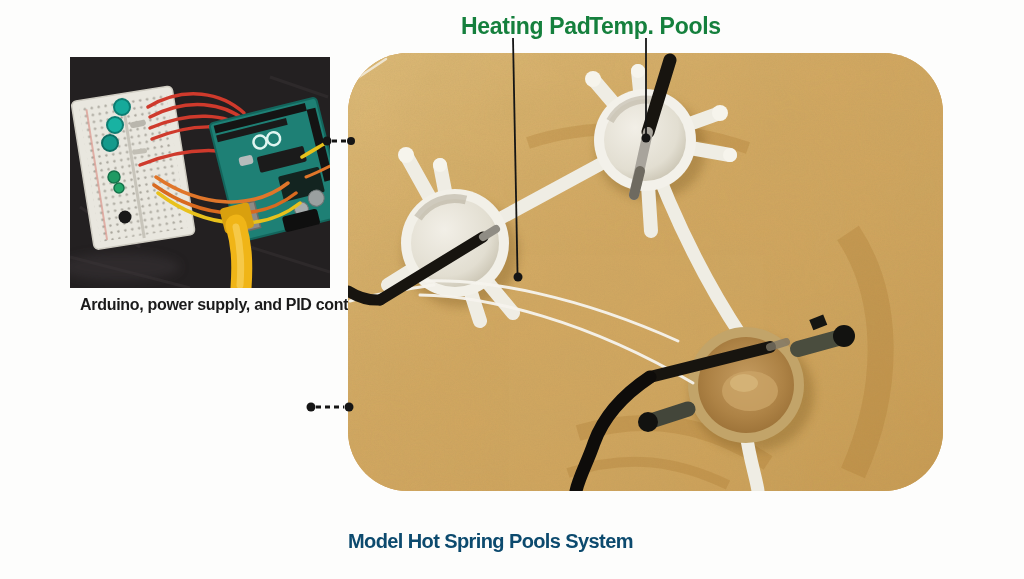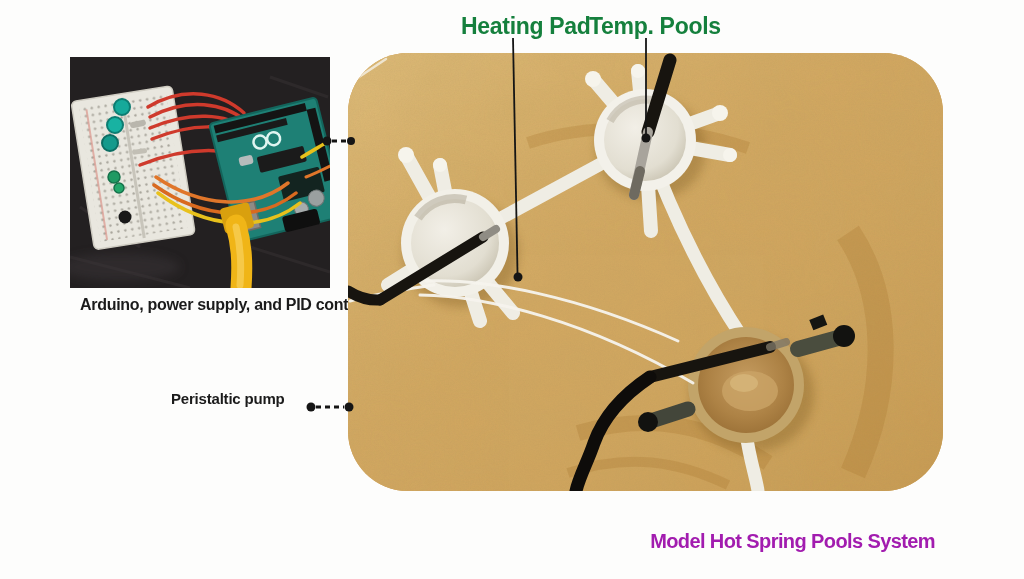--- a/index.html
+++ b/index.html
@@ -19,22 +19,22 @@
   #sand-photo{left:348px;top:53px;width:595px;height:438px;border-radius:60px;background:#d2a45c;}
   #arduino-caption{
     position:absolute;left:80px;top:294px;width:290px;
     font-weight:bold;font-size:16px;line-height:21px;letter-spacing:-0.3px;color:#1b1b1b;
   }
   #pump-label{
     position:absolute;left:171px;top:388px;
     font-weight:bold;font-size:15px;line-height:22px;letter-spacing:-0.2px;color:#1b1b1b;
   }
   #figure-caption{
-    position:absolute;left:340px;top:530px;width:595px;text-align:right;
-    font-weight:bold;font-size:20px;letter-spacing:-0.6px;color:#a21caf;
+    position:absolute;left:348px;top:530px;width:595px;text-align:left;
+    font-weight:bold;font-size:20px;letter-spacing:-0.6px;color:#0c4a6e;
   }
   #annotation-overlay{
     position:absolute;left:0;top:0;width:1024px;height:579px;
     pointer-events:none;z-index:20;
   }
   svg{display:block;}
 </style>
 </head>
 <body>
 
@@ -117,21 +117,20 @@
       <rect x="152" y="148" width="30" height="26" rx="4" transform="rotate(-14 167 161)" fill="#d9a00e"></rect>
       <path d="M166,168 C171,186 173,202 171,231" fill="none" stroke="#f0b517" stroke-width="21" stroke-linecap="round"></path>
       <path d="M166,170 C170,186 172,202 170,228" fill="none" stroke="#f8d15e" stroke-width="7" stroke-linecap="round" opacity="0.7"></path>
     </g>
   </svg>
 </div>
 
 <div id="arduino-caption">Arduino, power supply, and PID control</div>
 
 <div id="pump-label">
-  <div>Peristaltic pump</div>
 </div>
 
 <div class="photo" id="sand-photo">
   <svg width="595" height="438" viewBox="0 0 595 438">
     <defs>
       <radialGradient id="cupinner" cx="0.38" cy="0.35" r="0.75">
         <stop offset="0" stop-color="#f2efe7"></stop>
         <stop offset="0.7" stop-color="#e2ded1"></stop>
         <stop offset="1" stop-color="#c6c0ae"></stop>
       </radialGradient>

